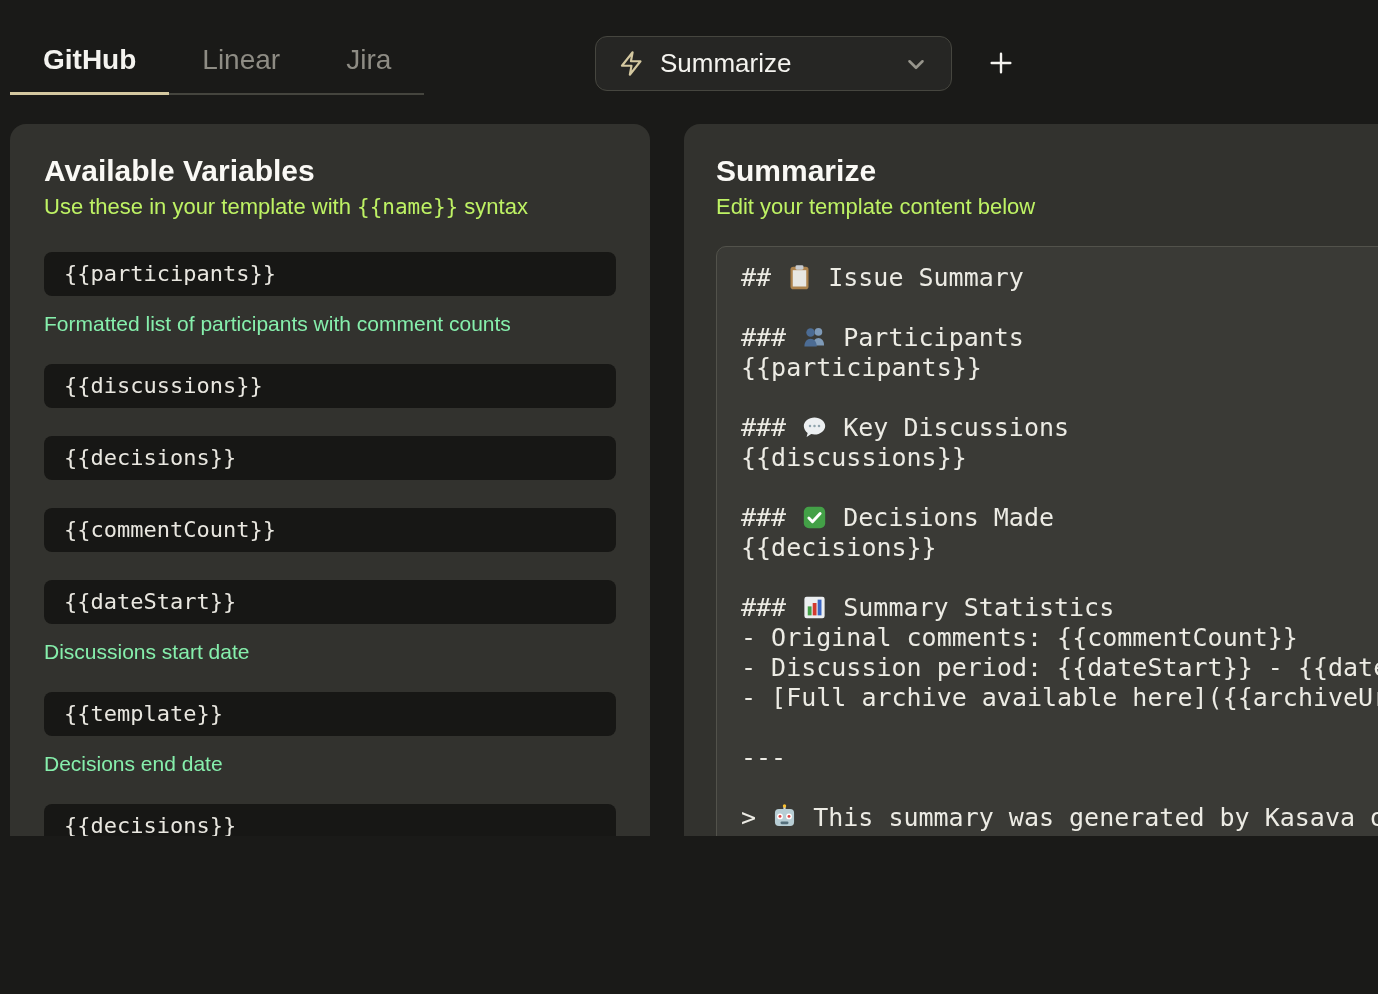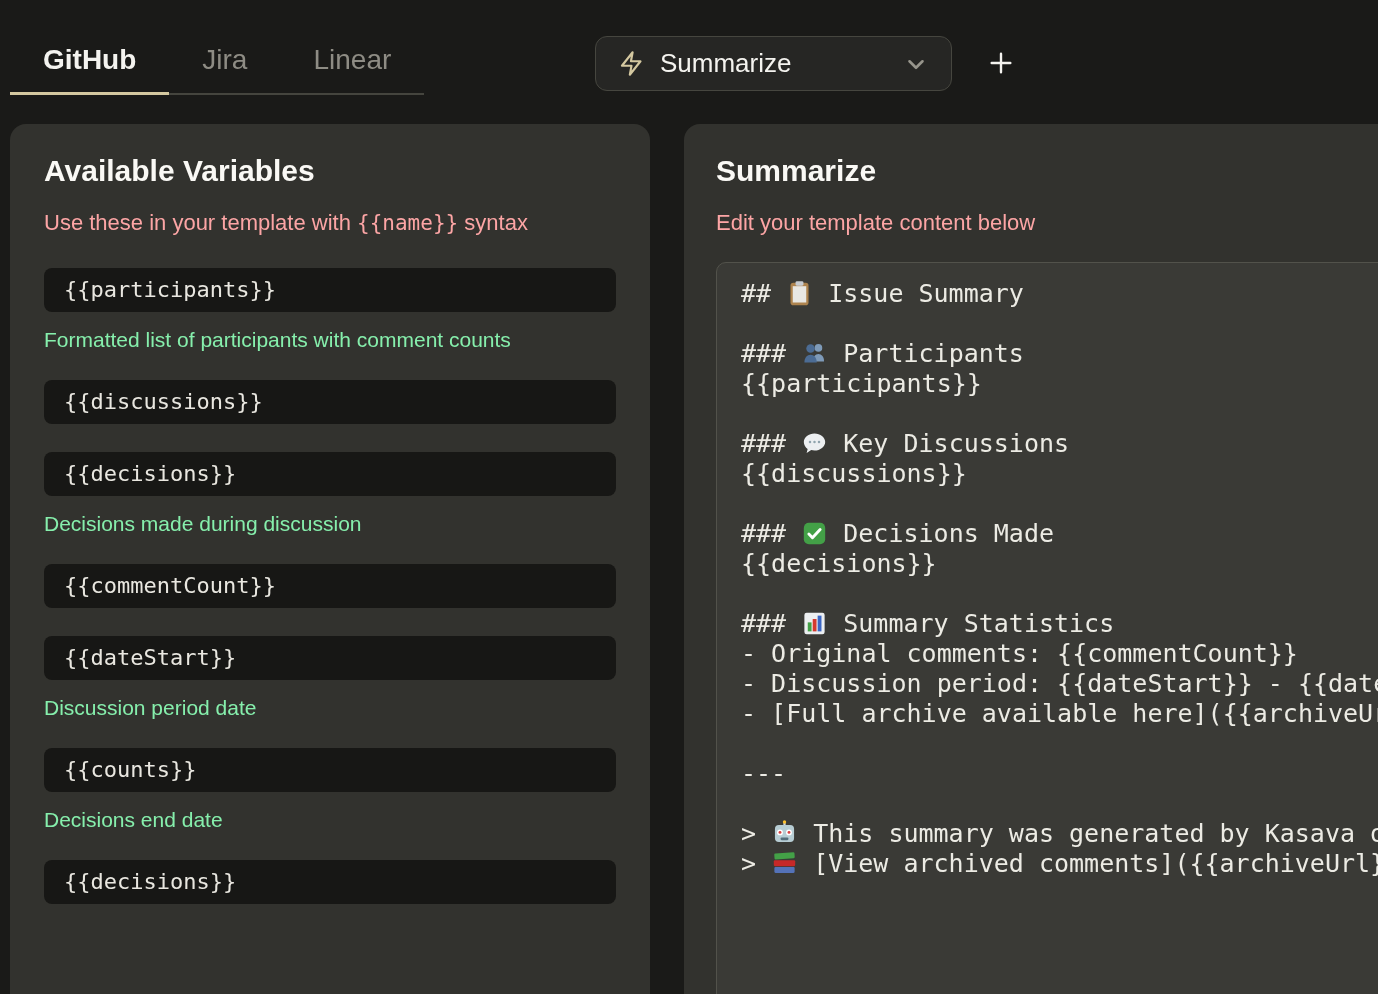--- a/index.html
+++ b/index.html
@@ -1,17 +1,17 @@
 <!DOCTYPE html>
 <html><head>
 <meta charset="utf-8">
 <style>
   html,body { margin:0; padding:0; background:#1a1a18; }
   .screen {
-    position:relative; width:1378px; height:994px; overflow:hidden;
+    position:relative; width:1378px; height:836px; overflow:hidden;
     background:#1a1a18; font-family:"Liberation Sans", sans-serif;
     -webkit-font-smoothing:antialiased;
   }
 
   
   .tabs {
     position:absolute; left:10px; top:28px; display:flex;
     border-bottom:2px solid #45453e;
   }
   .tab {
@@ -40,21 +40,21 @@
 
   
   .panel {
     position:absolute; top:124px; height:960px; box-sizing:border-box;
     background:#32322e; border-radius:16px;
   }
   .panel-left  { left:10px;  width:640px;  padding:30px 34px; }
   .panel-right { left:684px; width:1000px; padding:30px 32px; }
 
   .panel-title { margin:0; font-size:30px; font-weight:600; color:#faf9f5; }
-  .panel-sub   { margin:22px 0 0; font-size:22px; color:#fca5a5; }
+  .panel-sub   { margin:6px 0 0; font-size:22px; color:#bef264; }
   .inline-code { font-family:"DejaVu Sans Mono", monospace; font-size:21px; }
 
   
   .var-list { margin-top:32px; }
   .var-row  { margin-bottom:28px; }
   .var-chip {
     display:block; width:100%; box-sizing:border-box; height:44px; line-height:44px;
     text-align:left; background:#171715; border:none; border-radius:8px;
     padding:0 20px; cursor:pointer;
     font-family:"DejaVu Sans Mono", monospace; font-size:22px; color:#e9e7e0;
@@ -72,22 +72,22 @@
   .emj { display:inline-block; }
   .emj svg { width:27px; height:27px; vertical-align:-5px; }
 </style>
 </head>
 <body>
 
 <div class="screen">
 
   <nav class="tabs" id="tab-list">
       <button class="tab active">GitHub</button>
+      <button class="tab">Linear</button>
       <button class="tab">Jira</button>
-      <button class="tab">Linear</button>
     </nav>
 
   <button class="action-btn">
     <span class="icon-wrap">
       <svg width="27" height="27" viewBox="0 0 24 24" fill="none" stroke="#d4c8a0" stroke-width="1.9" stroke-linejoin="round">
         <path d="M13 2 3.5 14h8.5l-1.5 8 9.5-12h-8.5l1.5-8z"></path>
       </svg>
     </span>
     <span>Summarize</span>
     <span class="chev">
@@ -111,31 +111,30 @@
     <div class="var-list" id="var-list">
         <div class="var-row">
           <button class="var-chip">{{participants}}</button>
           <p class="var-desc">Formatted list of participants with comment counts</p>
         </div>
         <div class="var-row">
           <button class="var-chip">{{discussions}}</button>
         </div>
         <div class="var-row">
           <button class="var-chip">{{decisions}}</button>
-          <p class="var-desc">Decisions made during discussion</p>
         </div>
         <div class="var-row">
           <button class="var-chip">{{commentCount}}</button>
         </div>
         <div class="var-row">
           <button class="var-chip">{{dateStart}}</button>
-          <p class="var-desc">Discussion period date</p>
-        </div>
-        <div class="var-row">
-          <button class="var-chip">{{counts}}</button>
+          <p class="var-desc">Discussions start date</p>
+        </div>
+        <div class="var-row">
+          <button class="var-chip">{{template}}</button>
           <p class="var-desc">Decisions end date</p>
         </div>
         <div class="var-row">
           <button class="var-chip">{{decisions}}</button>
         </div>
       </div>
   </section>
 
   <section class="panel panel-right">
     <h2 class="panel-title">Summarize</h2>

